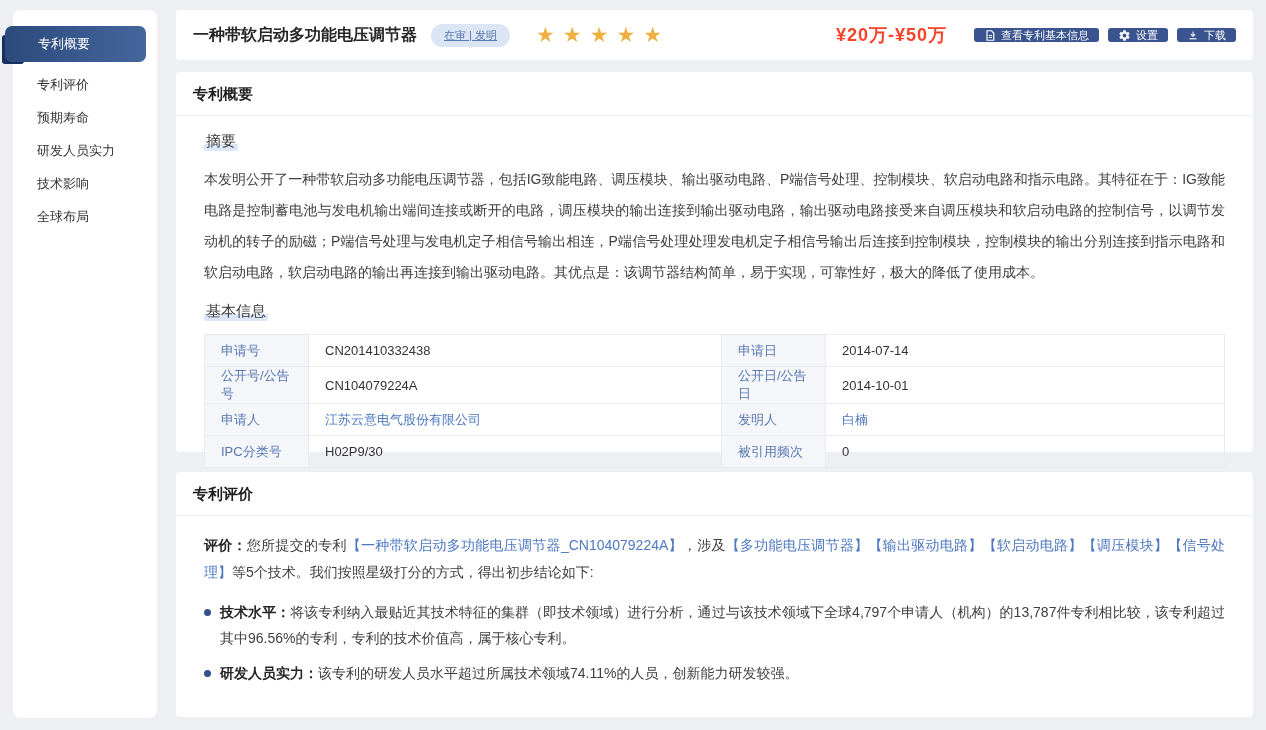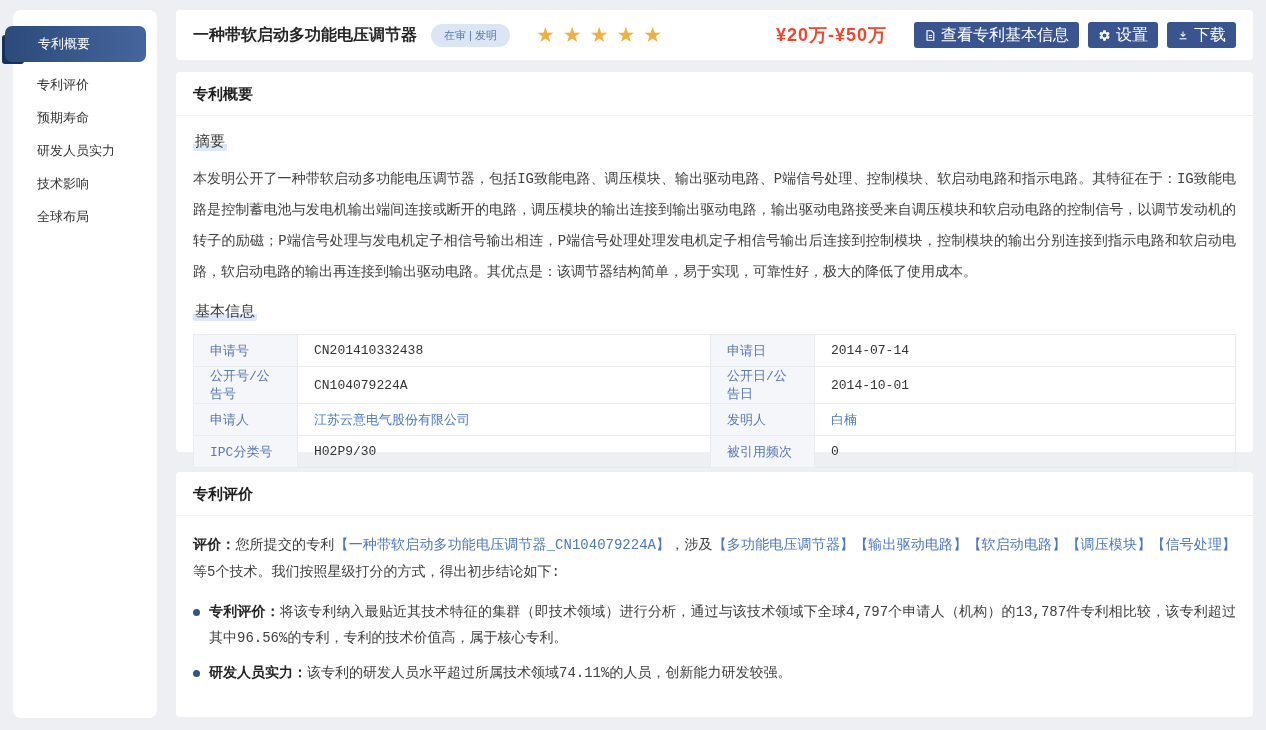--- a/index.html
+++ b/index.html
@@ -19,34 +19,34 @@
     border-radius:7px; color:#fff; font-size:13px; }
 
   
   #main { position:absolute; left:176px; top:0; width:1077px; }
   .card { background:#fff; border-radius:4px; }
 
   
   #header-card { margin-top:10px; height:50px; display:flex; align-items:center; padding:12px 17px; }
   .patent-title { font-size:16px; font-weight:bold; color:#262626; }
   .badge { margin-left:14px; background:#dbe5f3; color:#5b79ae; font-size:11px;
-    padding:4px 13px; border-radius:12px; white-space:nowrap; }
+    padding:4px 13px; border-radius:12px; white-space:nowrap;text-decoration:underline; }
   #stars { margin-left:26px; color:#efb041; font-size:21px; display:flex; }
   #stars .star { margin-right:8px; }
   .price { margin-left:auto; margin-right:18px; font-size:18px; font-weight:bold;
     color:#f5432c; letter-spacing:1px; }
-  .hbtn { background:#3a548f; color:#fff; border:none; font-size:16px; height:26px;
+  .hbtn { background:#3a548f; color:#fff; border:none; font-size:11px; height:14px;
     padding:0 10px; border-radius:3px; margin-left:9px; display:flex; align-items:center;
     gap:5px; cursor:pointer; font-family:inherit; white-space:nowrap; }
   .hbtn svg { display:block; }
 
   
   .card-head { padding:13px 17px 11px; border-bottom:1px solid #eef0f2; }
   .card-title { font-size:15px; font-weight:bold; color:#1f1f1f; }
-  .card-body { padding:16px 17px 18px;font-family:Liberation Mono, monospace; }
+  .card-body { padding:16px 28px 18px; }
   .sec-label { display:inline-block; font-size:15px; color:#3a3a3a;
     background:linear-gradient(180deg, transparent 64%, #dce8f8 64%);
     padding:0 2px; border-radius:2px; margin-bottom:13px; }
 
   
   #overview-card { margin-top:12px; height:380px; }
   .abstract { font-size:14px; color:#404040; line-height:31px; text-align:justify; margin-bottom:14px; }
   #basic-table { width:100%; border-collapse:collapse; table-layout:fixed; }
   #basic-table td { border:1px solid #e9ebef; height:32px; padding:0 16px; font-size:13px; }
   #basic-table td.t-label { width:104px; background:#f4f6fa; color:#5878b0; }
@@ -162,19 +162,19 @@
     </div>
   </div>
 
   <div id="eval-card" class="card">
     <div class="card-head">
       <span class="card-title">专利评价</span>
     </div>
     <div class="card-body">
       <p id="eval-intro"><span class="seg-bold">评价：</span><span>您所提交的专利</span><span class="seg-link">【一种带软启动多功能电压调节器_CN104079224A】</span><span>，涉及</span><span class="seg-link">【多功能电压调节器】</span><span class="seg-link">【输出驱动电路】</span><span class="seg-link">【软启动电路】</span><span class="seg-link">【调压模块】</span><span class="seg-link">【信号处理】</span><span>等5个技术。我们按照星级打分的方式，得出初步结论如下:</span></p>
       <div id="eval-bullets">
-          <div class="bullet-item"><span class="dot"></span><span class="b-label">专利评价：</span><span class="b-text">将该专利纳入最贴近其技术特征的集群（即技术领域）进行分析，通过与该技术领域下全球4,797个申请人（机构）的13,787件专利相比较，该专利超过其中96.56%的专利，专利的技术价值高，属于核心专利。</span></div>
+          <div class="bullet-item"><span class="dot"></span><span class="b-label">技术水平：</span><span class="b-text">将该专利纳入最贴近其技术特征的集群（即技术领域）进行分析，通过与该技术领域下全球4,797个申请人（机构）的13,787件专利相比较，该专利超过其中96.56%的专利，专利的技术价值高，属于核心专利。</span></div>
           <div class="bullet-item"><span class="dot"></span><span class="b-label">研发人员实力：</span><span class="b-text">该专利的研发人员水平超过所属技术领域74.11%的人员，创新能力研发较强。</span></div>
         </div>
     </div>
   </div>
 
 </div>
 
 </body></html>

